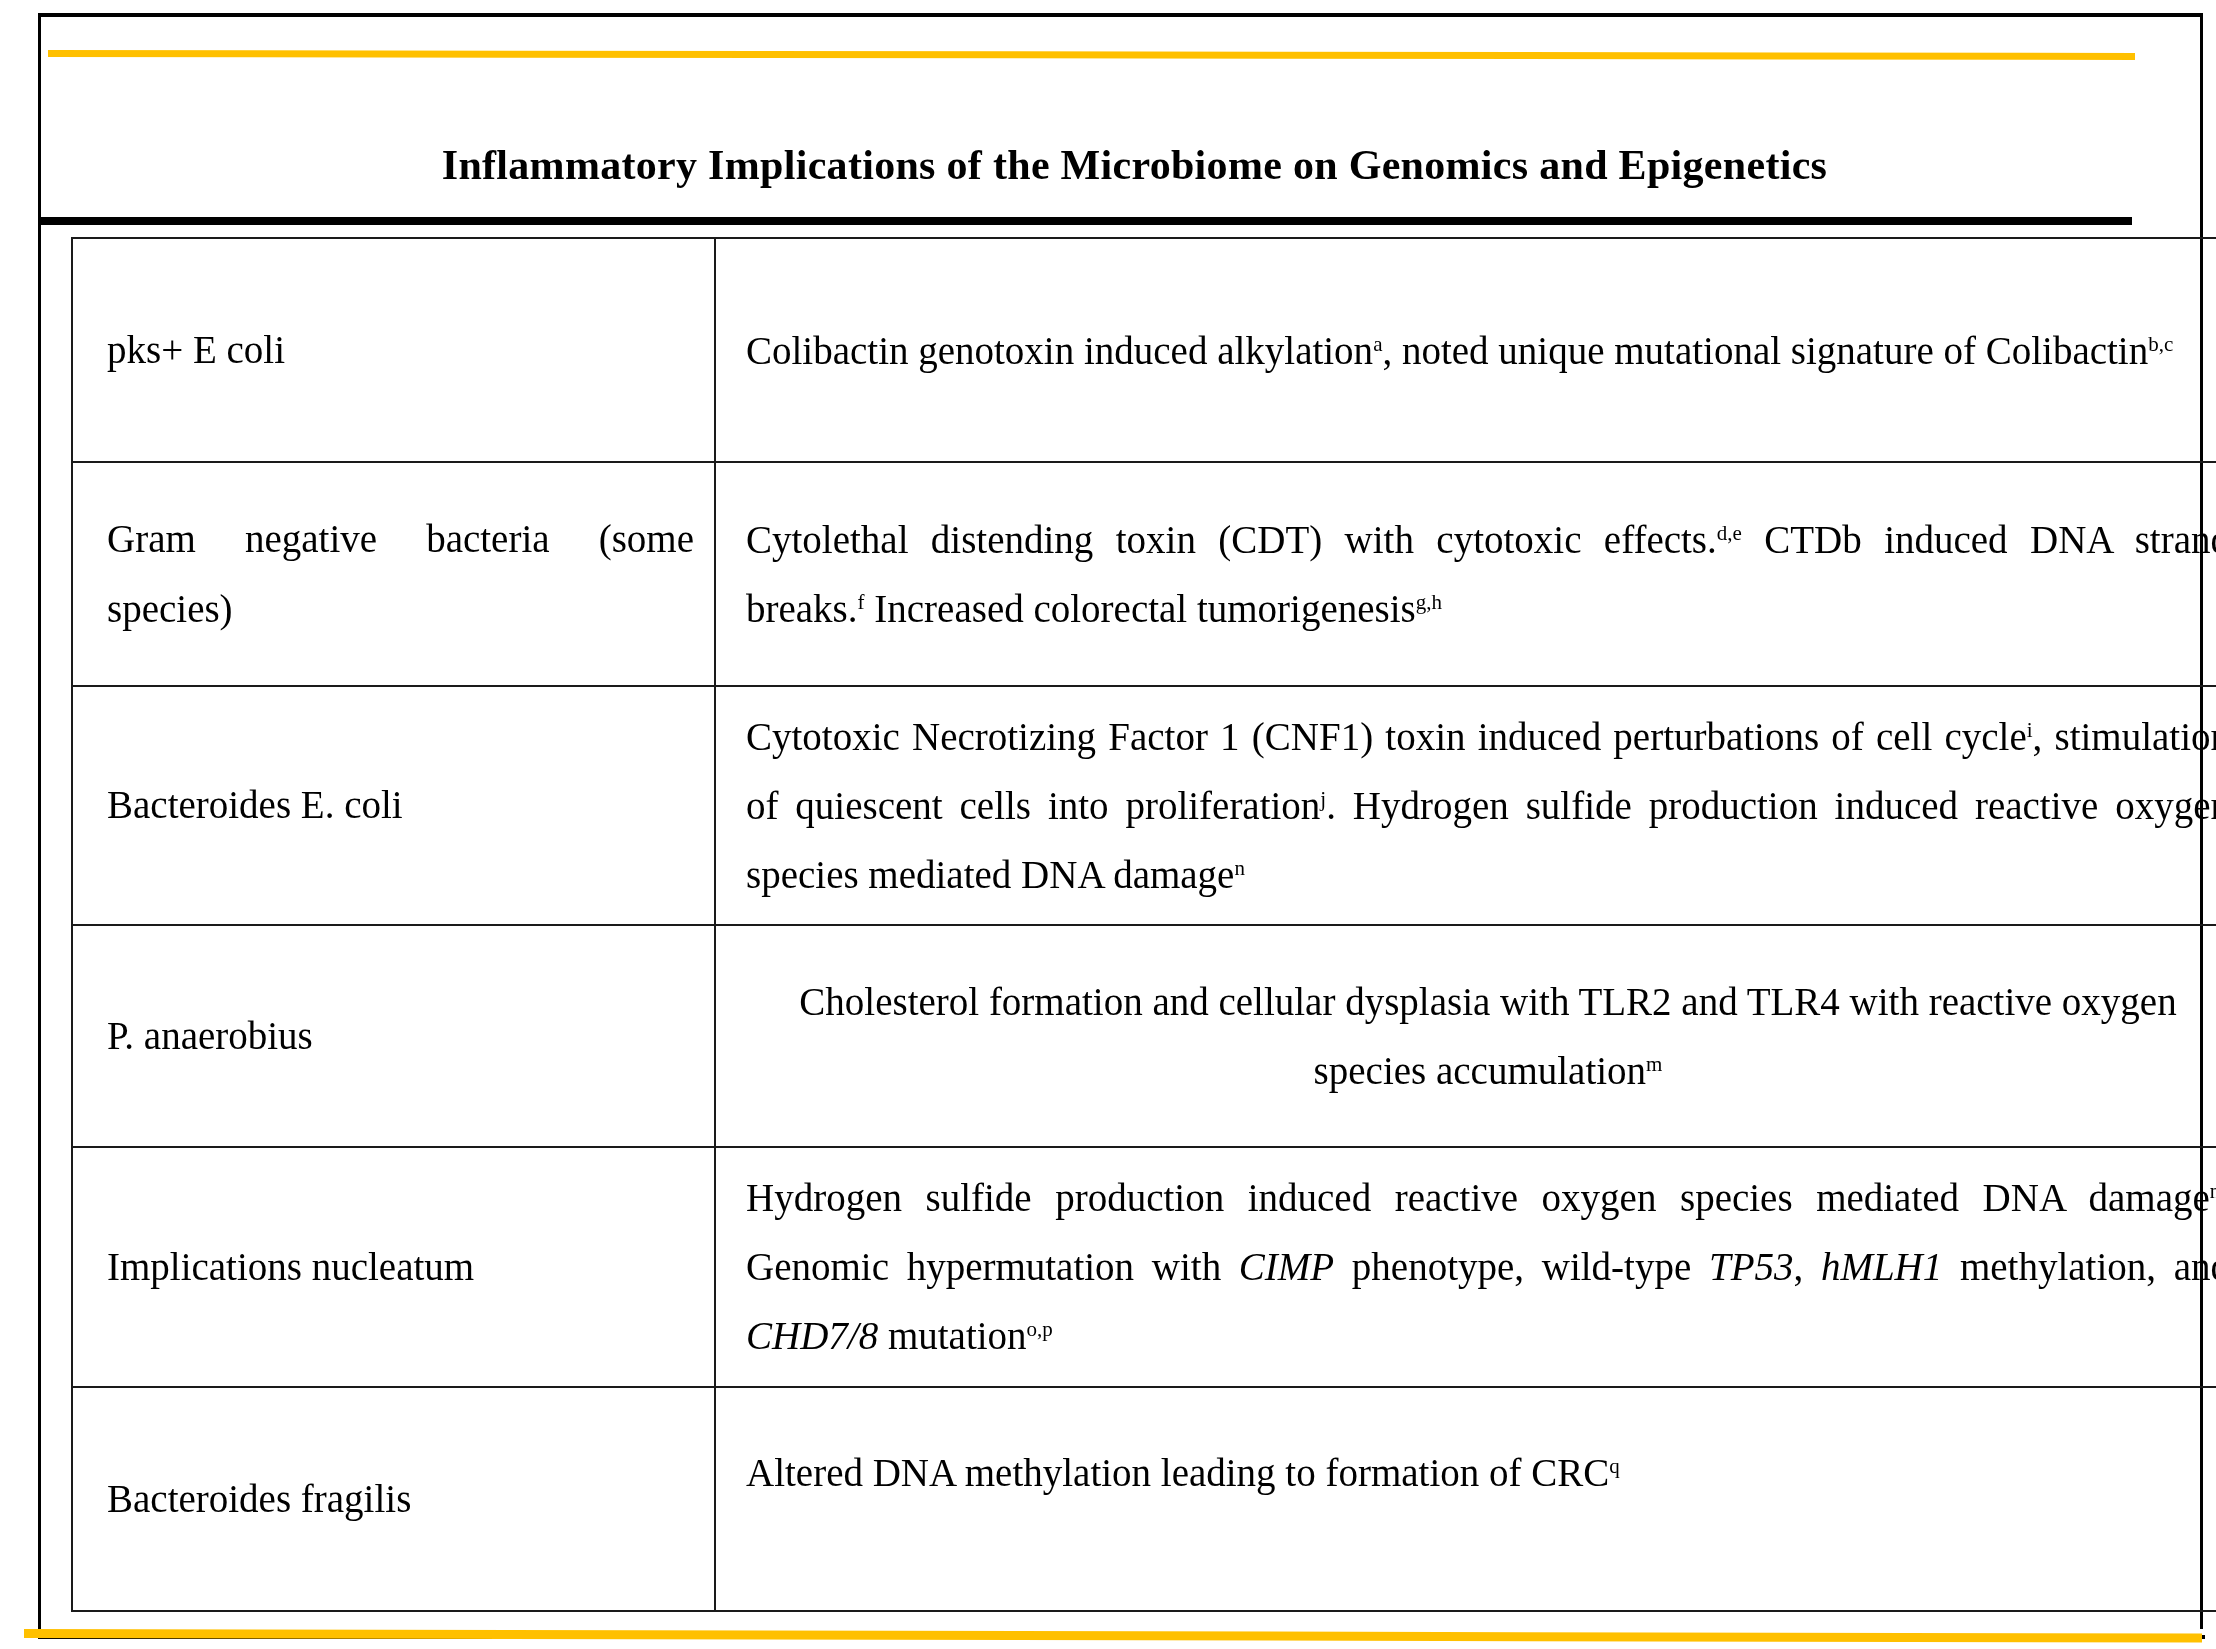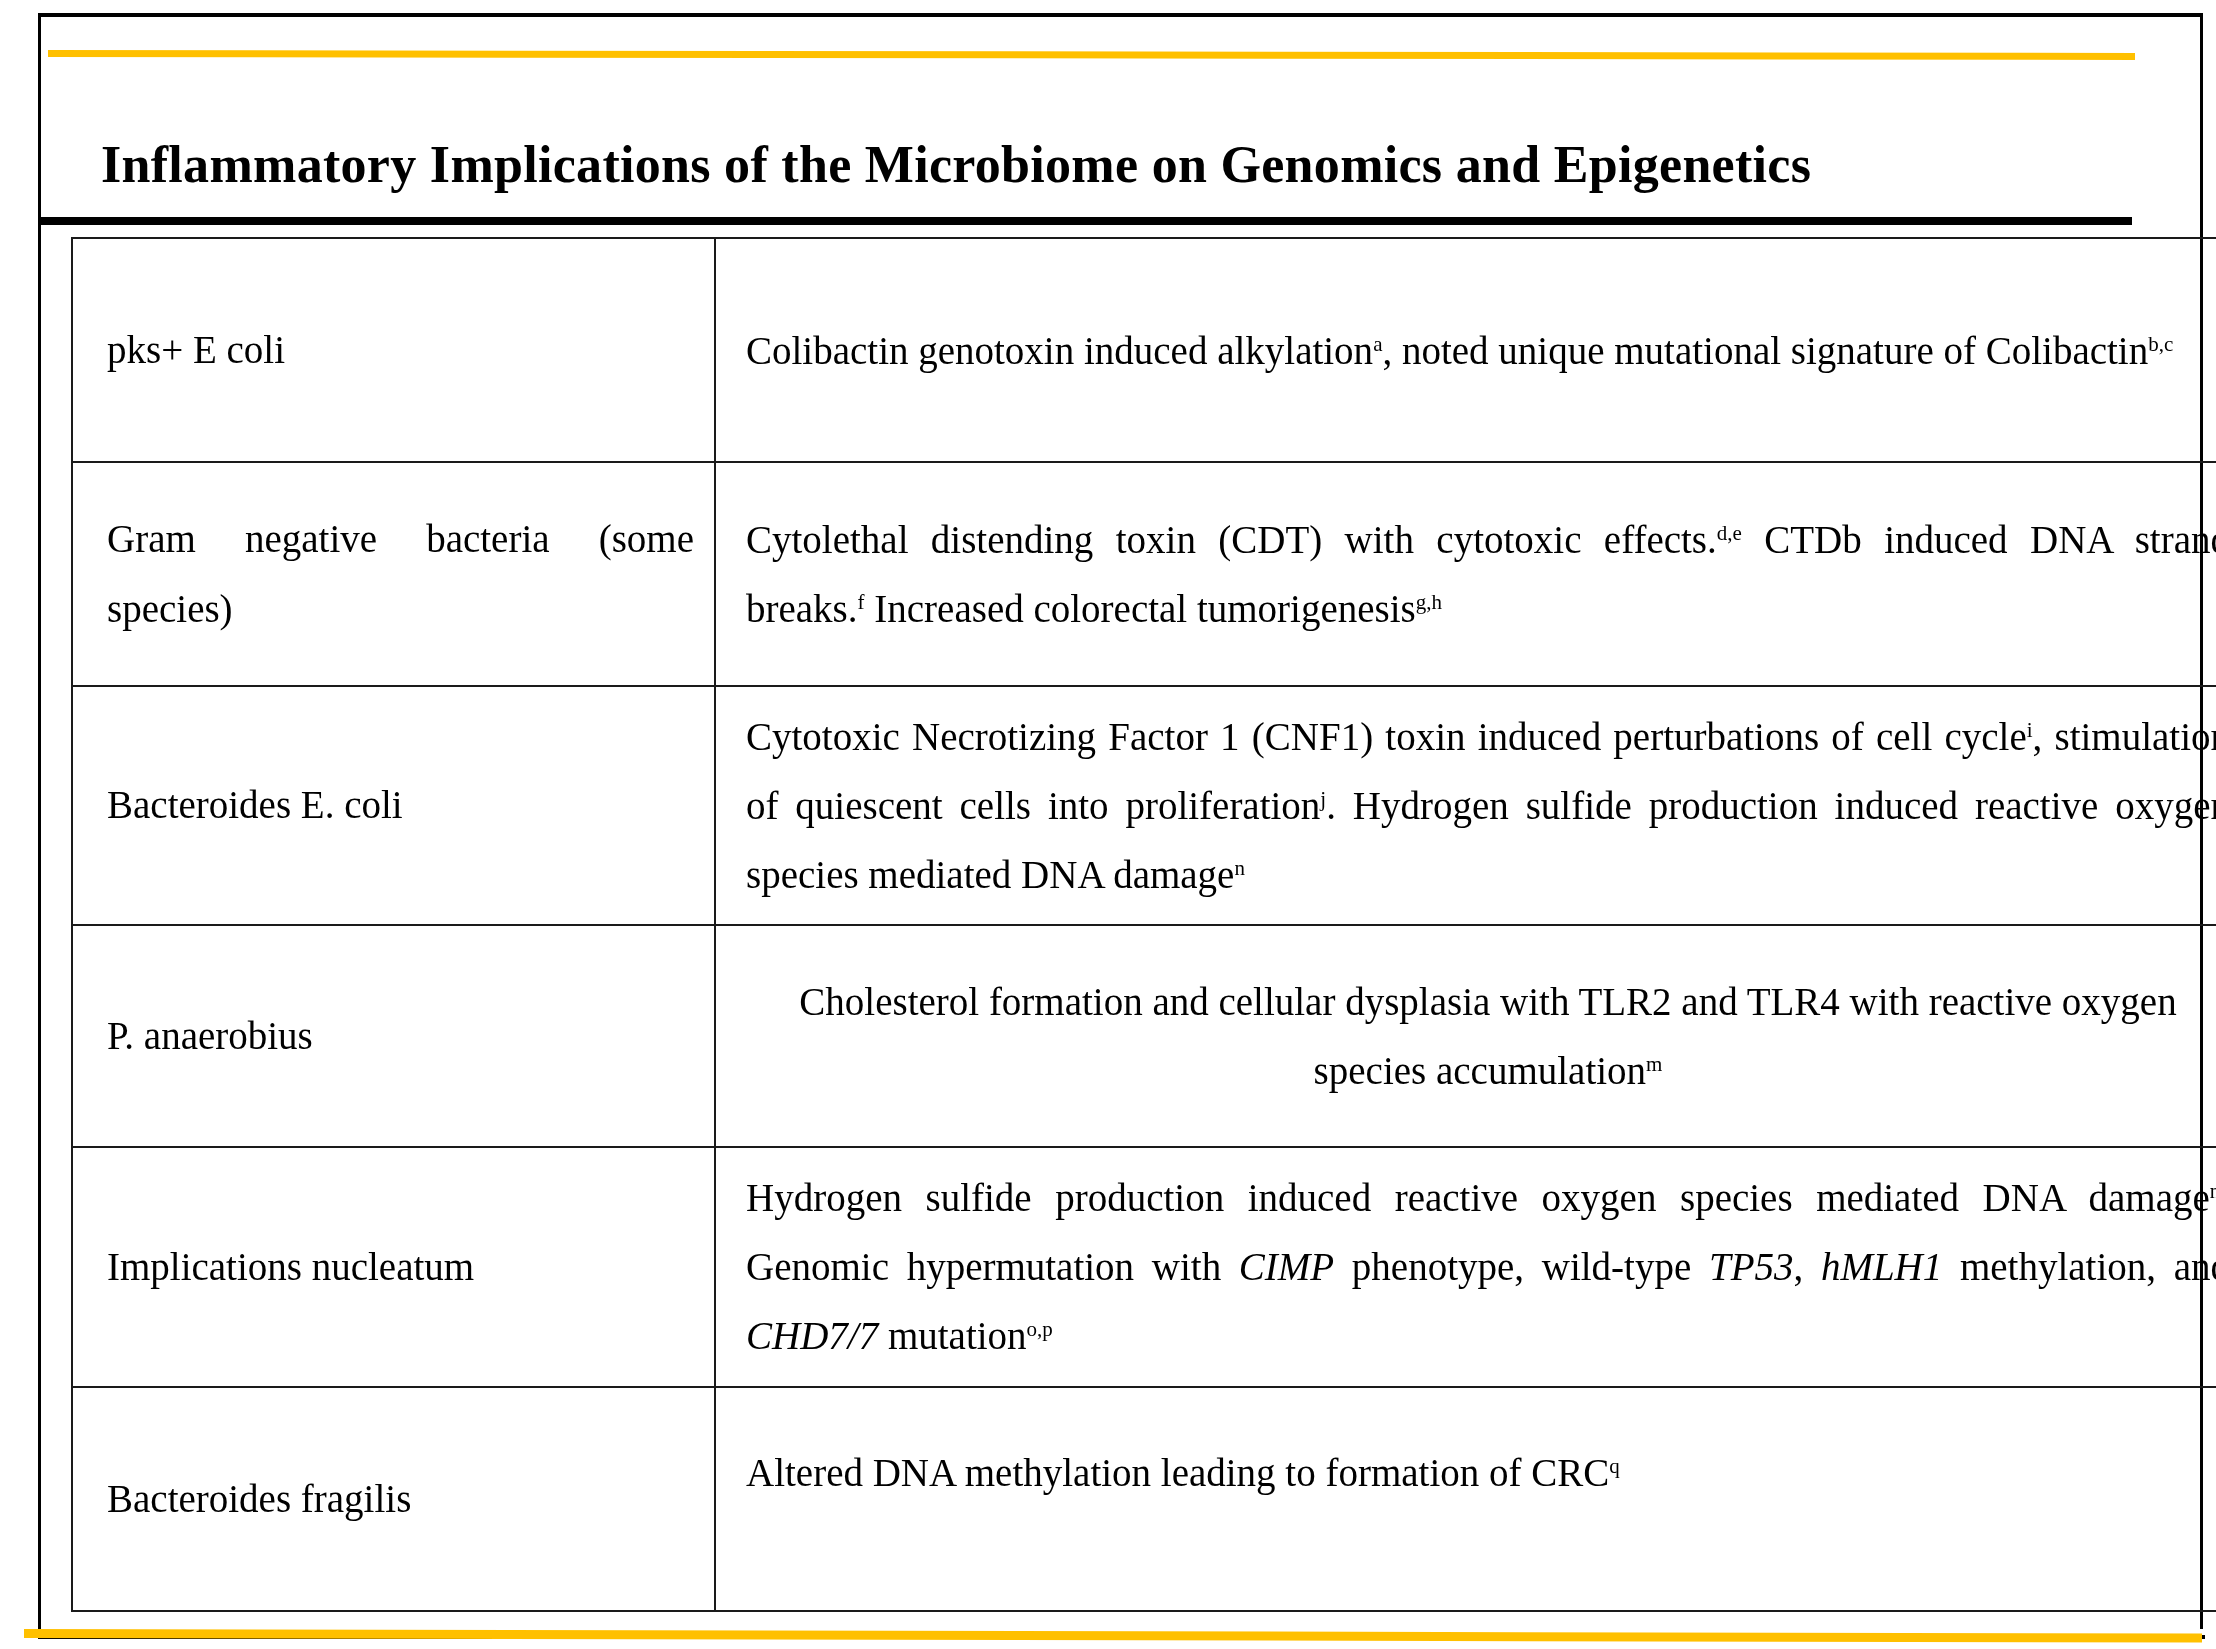--- a/index.html
+++ b/index.html
@@ -8,21 +8,21 @@
   .slide-border { position: absolute; left: 38px; top: 12.6px; width: 2165px; height: 1616px;
                   border-left: 3px solid #000; border-top: 4px solid #000; border-right: 3px solid #000;
                   box-sizing: border-box; }
   .yellow-top { position: absolute; left: 48px; top: 50px; width: 2087px; height: 7px;
                 background: #FFC000; transform: rotate(0.08deg); transform-origin: left center; }
   .yellow-bottom { position: absolute; left: 24px; top: 1629px; width: 2178px; height: 9px;
                    background: #FFC000; transform: rotate(0.12deg); transform-origin: left center; }
   .black-bottom { position: absolute; left: 38px; top: 1635px; width: 2167px; height: 4px; background: #000; }
   .title { position: absolute; left: 101px; top: 135px; width: 2067px;
            font-family: "Liberation Serif", "DejaVu Serif", serif; font-weight: bold;
-           font-size: 52px; line-height: 60px; white-space: nowrap; letter-spacing: 0.3px; }
+           font-size: 42px; line-height: 60px; white-space: nowrap; letter-spacing: 0.3px; text-align: center; }
   .title-bar { position: absolute; left: 38px; top: 217px; width: 2094px; height: 8px; background: #000; }
   table.data-table { position: absolute; left: 71px; top: 237px; width: 2201px; height: 1375px;
                      border-collapse: collapse; table-layout: fixed;
                      font-family: "Liberation Serif", "DejaVu Serif", serif; font-size: 39px; }
   table.data-table td { border: 2px solid #1a1a1a; vertical-align: middle; padding: 0; }
   td.col-organism { width: 587px; padding-left: 34px !important; padding-right: 20px !important;
                     line-height: 70px; text-align: left; }
   td.col-effect { padding-left: 30px !important; padding-right: 40px !important;
                   line-height: 69px; text-align: justify; }
   td.col-effect.top { vertical-align: top; padding-top: 50px !important; }
@@ -51,21 +51,21 @@
     <tr style="height:207px">
       <td class="col-organism">Bacteroides E. coli</td>
       <td class="col-effect"><span>Cytotoxic Necrotizing Factor 1 (CNF1) toxin induced perturbations of cell cycle</span><sup>i</sup><span>, stimulation of quiescent cells into proliferation</span><sup>j</sup><span>. Hydrogen sulfide production induced reactive oxygen species mediated DNA damage</span><sup>n</sup></td>
     </tr>
     <tr style="height:194px">
       <td class="col-organism">P. anaerobius</td>
       <td class="col-effect" style="text-align:center; padding-right:151px"><span>Cholesterol formation and cellular dysplasia with TLR2 and TLR4 with reactive oxygen species accumulation</span><sup>m</sup></td>
     </tr>
     <tr style="height:193px">
       <td class="col-organism">Implications nucleatum</td>
-      <td class="col-effect"><span>Hydrogen sulfide production induced reactive oxygen species mediated DNA damage</span><sup>n</sup><span>. Genomic hypermutation with </span><em>CIMP</em><span> phenotype, wild-type </span><em>TP53</em><span>, </span><em>hMLH1</em><span> methylation, and </span><em>CHD7/7</em><span> mutation</span><sup>o,p</sup></td>
+      <td class="col-effect"><span>Hydrogen sulfide production induced reactive oxygen species mediated DNA damage</span><sup>n</sup><span>. Genomic hypermutation with </span><em>CIMP</em><span> phenotype, wild-type </span><em>TP53</em><span>, </span><em>hMLH1</em><span> methylation, and </span><em>CHD7/8</em><span> mutation</span><sup>o,p</sup></td>
     </tr>
     <tr style="height:196px">
       <td class="col-organism">Bacteroides fragilis</td>
       <td class="col-effect top"><span>Altered DNA methylation leading to formation of CRC</span><sup>q</sup></td>
     </tr>
   </tbody>
 </table>
 
 <div class="black-bottom"></div>
 <div class="yellow-bottom"></div>

